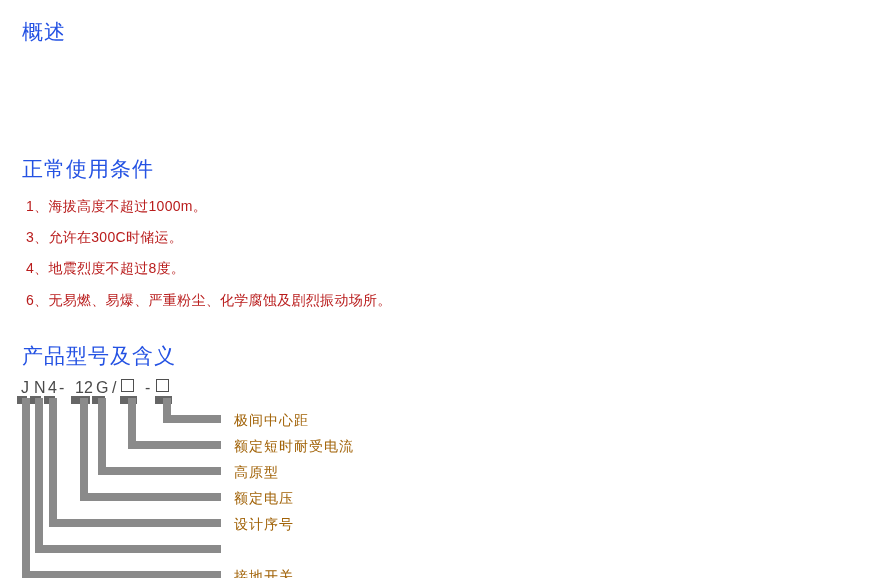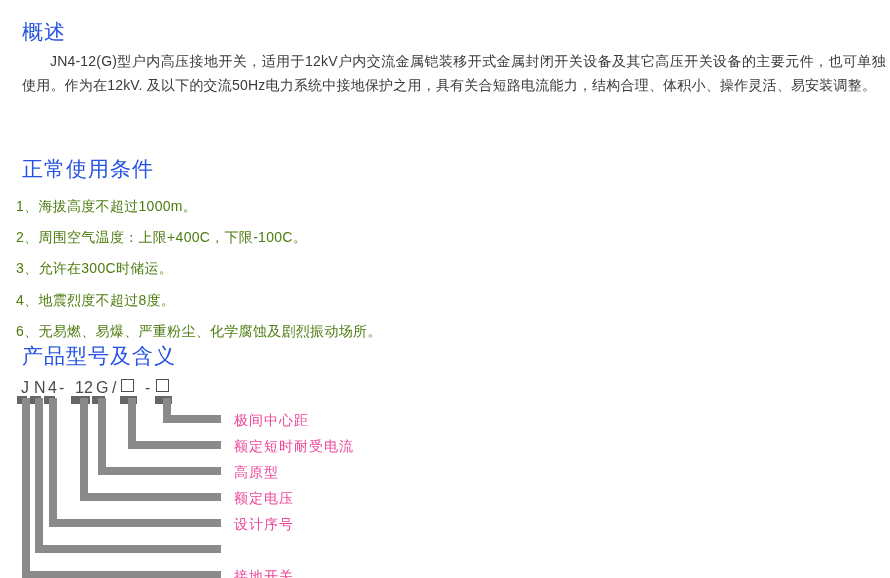--- a/index.html
+++ b/index.html
@@ -33,25 +33,25 @@
     width: 872px;
     font-size: 14px;
     line-height: 23.5px;
     color: #3a3a3a;
     text-align: justify;
     text-indent: 28px;
     letter-spacing: 0.2px;
   }
   .conditions-list {
     position: absolute;
-    left: 0; top: 179px;
+    left: 10px; top: 179px;
     width: 860px;
     font-size: 14px;
     line-height: 23.2px;
-    color: #4d7c0f;
+    color: #b91c1c;
     letter-spacing: 0.3px;
   }
   .conditions-list .cond-item { white-space: nowrap; }
 
   
   .diagram { position: absolute; inset: 0; }
   .mchar {
     position: absolute;
     top: 367px;
     font-size: 16px;
@@ -105,46 +105,44 @@
   .h3 { left: 90px;  top: 459px; width: 123px; }
   .h4 { left: 72px;  top: 485px; width: 141px; }
   .h5 { left: 41px;  top: 511px; width: 172px; }
   .h6 { left: 27px;  top: 537px; width: 186px; }
   .h7 { left: 14px;  top: 563px; width: 199px; }
 
   .dlabel {
     position: absolute;
     left: 222px;
     font-size: 14px;
-    color: #ec4899;
+    color: #a16207;
     letter-spacing: 1px;
     white-space: nowrap;
   }
   .l1 { top: 400px; }
   .l2 { top: 426px; }
   .l3 { top: 452px; }
   .l4 { top: 478px; font-family: Liberation Mono, monospace; }
   .l5 { top: 504px; }
   .l6 { top: 530px; margin-top: 36px; }
   .l7 { top: 556px; font-family: Liberation Mono, monospace; }
 </style>
 </head>
 <body>
 
 <div class="page">
 
   <h2 class="sec-title" id="overview-title">概述</h2>
 
-  <p class="intro-paragraph">JN4-12(G)型户内高压接地开关，适用于12kV户内交流金属铠装移开式金属封闭开关设备及其它高压开关设备的主要元件，也可单独使用。作为在12kV. 及以下的交流50Hz电力系统中接地保护之用，具有关合短路电流能力，结构合理、体积小、操作灵活、易安装调整。</p>
 
   <h2 class="sec-title" id="conditions-title">正常使用条件</h2>
 
   <div class="conditions-list">
     <div class="cond-item">1、海拔高度不超过1000m。</div>
-    <div class="cond-item">2、周围空气温度：上限+400C，下限-100C。</div>
     <div class="cond-item">3、允许在300C时储运。</div>
     <div class="cond-item">4、地震烈度不超过8度。</div>
     <div class="cond-item">6、无易燃、易爆、严重粉尘、化学腐蚀及剧烈振动场所。</div>
   </div>
 
   <h2 class="sec-title" id="model-title">产品型号及含义</h2>
 
   <div class="diagram">
 
     <span class="mchar f-j">J</span>

